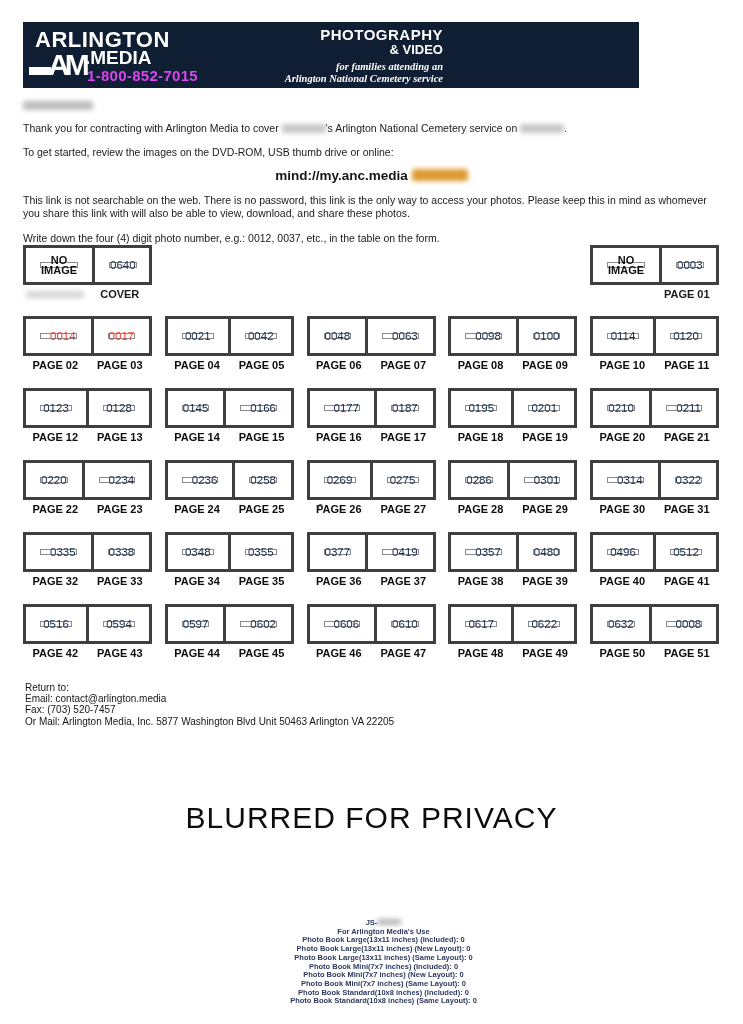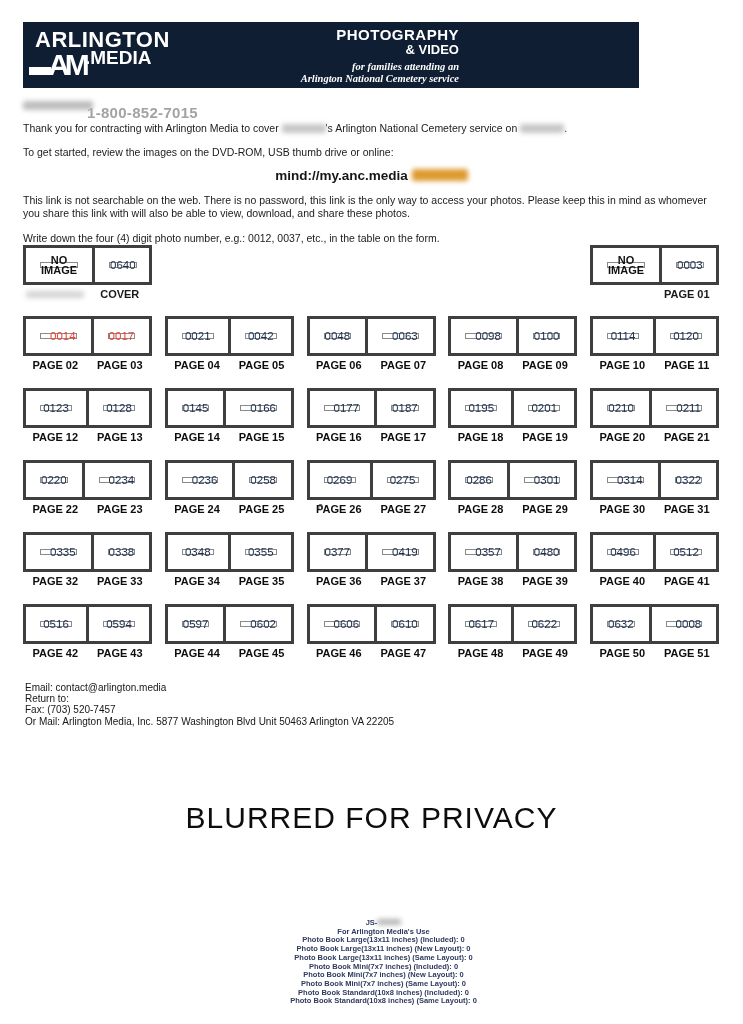--- a/index.html
+++ b/index.html
@@ -1,28 +1,28 @@
 <!DOCTYPE html>
 <html><head>
 <meta charset="utf-8">
 <style>
   html,body{margin:0;padding:0;background:#fff;}
   .page{position:relative;width:743px;height:1024px;background:#ffffff;overflow:hidden;
         font-family:"Liberation Sans",sans-serif;color:#1a1a1a;}
 
   
   .header{position:absolute;left:23px;top:22px;width:616px;height:66px;background:#0f1e33;
-          display:flex;box-sizing:border-box;gap:16px;}
+          display:flex;box-sizing:border-box;}
   .brand{position:relative;width:218px;color:#fff;}
   .brand-arlington{position:absolute;left:12px;top:5px;font-size:22px;font-weight:bold;letter-spacing:.5px;}
   .brand-media{position:absolute;left:62px;top:25px;font-size:19px;font-weight:bold;}
   .logo-mark{position:absolute;left:6px;top:28px;display:flex;align-items:center;}
   .logo-dash{display:inline-block;width:22px;height:8px;background:#fff;margin-right:-3px;margin-top:12px;}
   .logo-am{font-size:30px;font-weight:bold;letter-spacing:-5px;color:#fff;line-height:30px;}
-  .brand-phone{position:absolute;left:64px;top:45px;color:#a3a3a3;font-size:15px;font-weight:bold;letter-spacing:.3px;margin-top:37px;}
+  .brand-phone{position:absolute;left:64px;top:45px;color:#d946ef;font-size:15px;font-weight:bold;letter-spacing:.3px;}
   .title-center{flex:1;display:flex;flex-direction:column;align-items:center;justify-content:center;
                 color:#fff;font-weight:bold;font-size:21px;line-height:26px;letter-spacing:.5px;text-align:center;}
   .header-right{width:212px;padding:5px 10px 14px 0;text-align:right;color:#fff;display:flex;
                 flex-direction:column;box-sizing:border-box;}
   .hr-photography{font-size:15px;font-weight:bold;letter-spacing:.5px;line-height:16px;}
   .hr-video{font-size:13px;font-weight:bold;line-height:13px;margin-bottom:5px;}
   .hr-tagline{font-family:"Liberation Serif",serif;font-style:italic;font-size:10.5px;line-height:12px;font-weight:bold;}
 
   
   .intro{position:absolute;left:23px;top:100px;width:697px;font-size:10.5px;line-height:13px;}
@@ -587,22 +587,22 @@
               <span>PAGE 51</span>
             </div>
           </div>
         </div>
       </div>
   </div>
 
   <span class="stray">0</span>
 
   <div class="return">
+    <div>Return to:</div>
     <div>Email:  contact@arlington.media</div>
-    <div>Return to:</div>
     <div>Fax:  (703) 520-7457</div>
     <div>Or Mail:  Arlington Media, Inc. 5877 Washington Blvd Unit 50463 Arlington VA 22205</div>
   </div>
 
   <div class="privacy">BLURRED FOR PRIVACY</div>
 
   <div class="office">
     <div class="js-line">
       <span>JS-</span><span class="blur blur-js"></span>
     </div>

